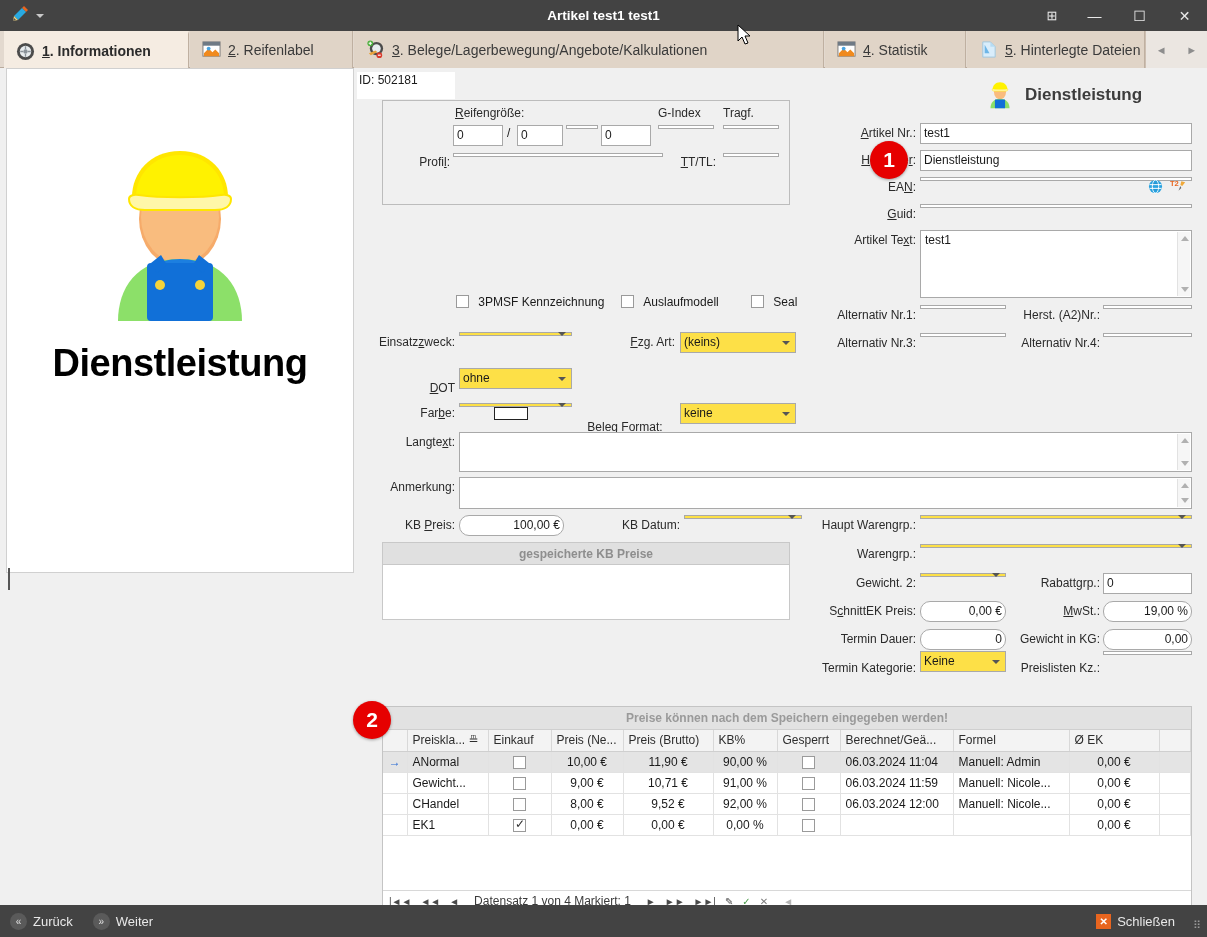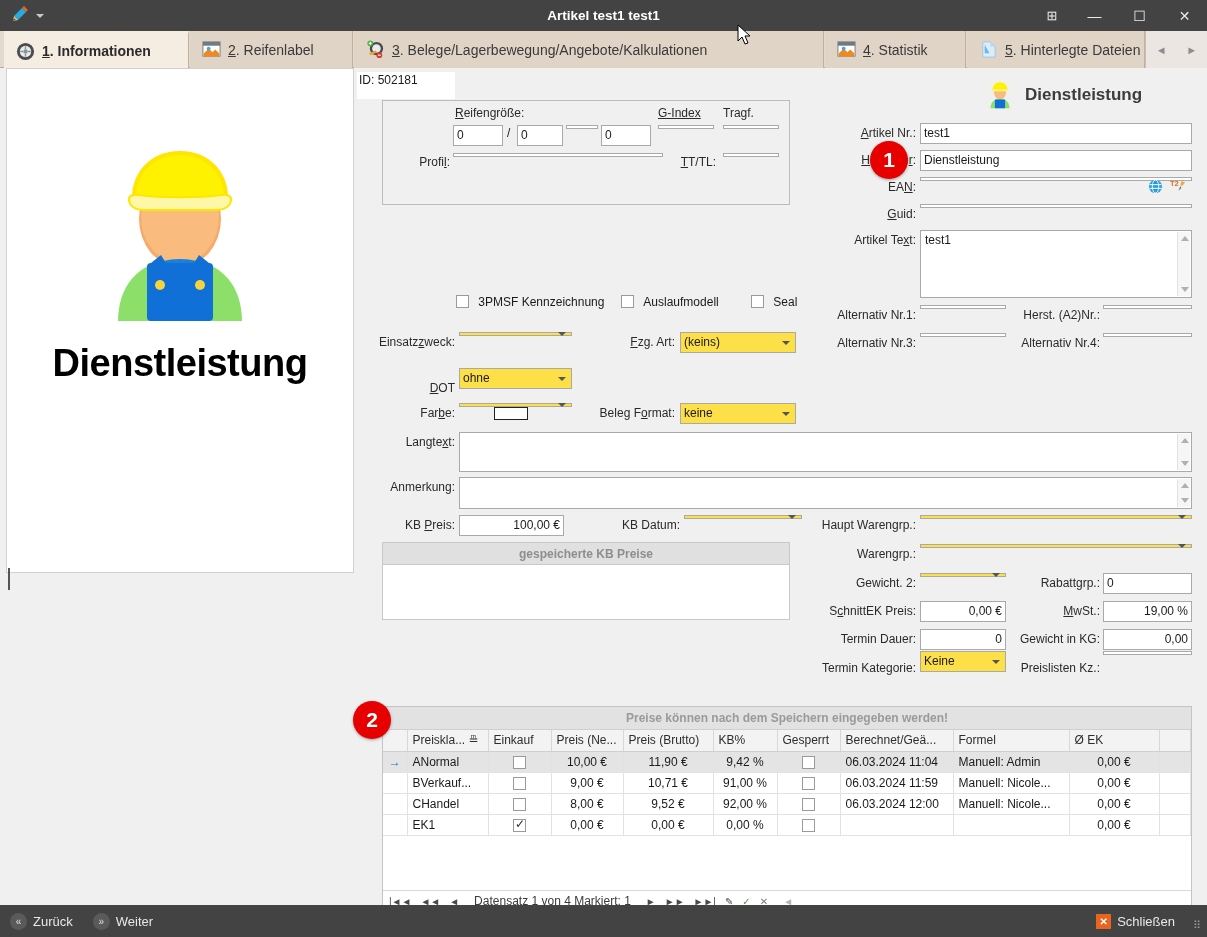--- a/index.html
+++ b/index.html
@@ -105,21 +105,21 @@
     position: absolute; left: 382px; top: 32px; width: 408px; height: 105px;
     border: 1px solid #bcbcbc;
     background: #f0f0f0;
   }
   .lbl { font-size: 12px; color: #2a2a2a; text-align: right; }
   .lbl u { text-decoration: underline; }
   .fld {
     background: #ffffff; border: 1px solid #a9a9a9; font-size: 12px;
     padding: 1px 3px; line-height: 17px; color: #1a1a1a;
   }
-  .fld.num { text-align: right; }
+  .fld.num { text-align: right; border-radius: 10px; }
   .combo {
     background: #fde047; border: 1px solid #a9a9a9; font-size: 12px;
     padding: 1px 3px; line-height: 17px; position: relative; color: #1a1a1a;
   }
   .combo .arr {
     position: absolute; right: 5px; top: 50%; margin-top: -2px;
     width: 0; height: 0; border-left: 4px solid transparent; border-right: 4px solid transparent;
     border-top: 4px solid #555;
   }
   .memo {
@@ -353,21 +353,21 @@
         <path d="M44 62c0 7 6 11 16 11h70c10 0 16-4 16-11 0-3-4-5-10-4-20 3-62 3-82 0-6-1-10 1-10 4z" fill="#fff7a8" stroke="#ffe600" stroke-width="2"></path>
       </svg>
       <div class="imglabel">Dienstleistung</div>
     </div>
     <div class="leftcaret"></div>
 
     <div class="idbox">ID: 502181</div>
 
     <div class="groupbox">
       <div style="position:absolute;left:72px;top:5px;" class="lbl"><u>R</u>eifengröße:</div>
-      <div style="position:absolute;left:275px;top:5px;text-decoration:underline;" class="lbl">G-Index</div>
+      <div style="position:absolute;left:275px;top:5px;" class="lbl">G-Index</div>
       <div style="position:absolute;left:340px;top:5px;" class="lbl">Tragf.</div>
 
       <div class="fld" style="position:absolute;left:70px;top:24px;width:50px;">0</div>
       <div style="position:absolute;left:124px;top:25px;font-size:12px;">/</div>
       <div class="fld" style="position:absolute;left:134px;top:24px;width:46px;">0</div>
       <div class="fld" style="position:absolute;left:183px;top:24px;width:32px;"></div>
       <div class="fld" style="position:absolute;left:218px;top:24px;width:50px;">0</div>
       <div class="fld" style="position:absolute;left:275px;top:24px;width:56px;"></div>
       <div class="fld" style="position:absolute;left:340px;top:24px;width:56px;"></div>
 
@@ -402,21 +402,21 @@
     <div style="position:absolute;left:390px;top:313px;width:65px;" class="lbl"><u>D</u>OT</div>
     <div class="combo" style="position:absolute;left:459px;top:300px;width:113px;">
       <span>ohne</span><span class="arr"></span>
     </div>
 
     <div style="position:absolute;left:390px;top:338px;width:65px;" class="lbl">Far<u>b</u>e:</div>
     <div class="combo" style="position:absolute;left:459px;top:335px;width:113px;">
       <span style="position:absolute;left:34px;top:3px;width:34px;height:13px;border:1.5px solid #222;background:#fff;"></span>
       <span class="arr"></span>
     </div>
-    <div style="position:absolute;left:575px;top:338px;width:100px;" class="lbl">Beleg F<u>o</u>rmat:</div>
+    <div style="position:absolute;left:575px;top:352px;width:100px;text-align:center;" class="lbl">Beleg F<u>o</u>rmat:</div>
     <div class="combo" style="position:absolute;left:680px;top:335px;width:116px;">
       <span>keine</span><span class="arr"></span>
     </div>
 
     <div style="position:absolute;left:372px;top:367px;width:83px;" class="lbl">Langte<u>x</u>t:</div>
     <div class="memo" style="position:absolute;left:459px;top:364px;width:733px;height:40px;">
       <span></span>
       <span class="memoscroll">
           <i class="up"></i>
           <i class="dn"></i>
@@ -565,30 +565,30 @@
             <th></th>
           </tr>
         </thead>
         <tbody>
             <tr class="sel">
               <td class="c"><span class="rowarrow">→</span></td>
               <td>ANormal</td>
               <td class="c"><span class="chk"></span></td>
               <td class="r">10,00 €</td>
               <td class="r">11,90 €</td>
-              <td class="r">9,42 %</td>
+              <td class="r">90,00 %</td>
               <td class="c"><span class="chk"></span></td>
               <td>06.03.2024 11:04</td>
               <td>Manuell: Admin</td>
               <td class="r">0,00 €</td>
               <td></td>
             </tr>
             <tr>
               <td class="c"></td>
-              <td>BVerkauf...</td>
+              <td>Gewicht...</td>
               <td class="c"><span class="chk"></span></td>
               <td class="r">9,00 €</td>
               <td class="r">10,71 €</td>
               <td class="r">91,00 %</td>
               <td class="c"><span class="chk"></span></td>
               <td>06.03.2024 11:59</td>
               <td>Manuell: Nicole...</td>
               <td class="r">0,00 €</td>
               <td></td>
             </tr>

